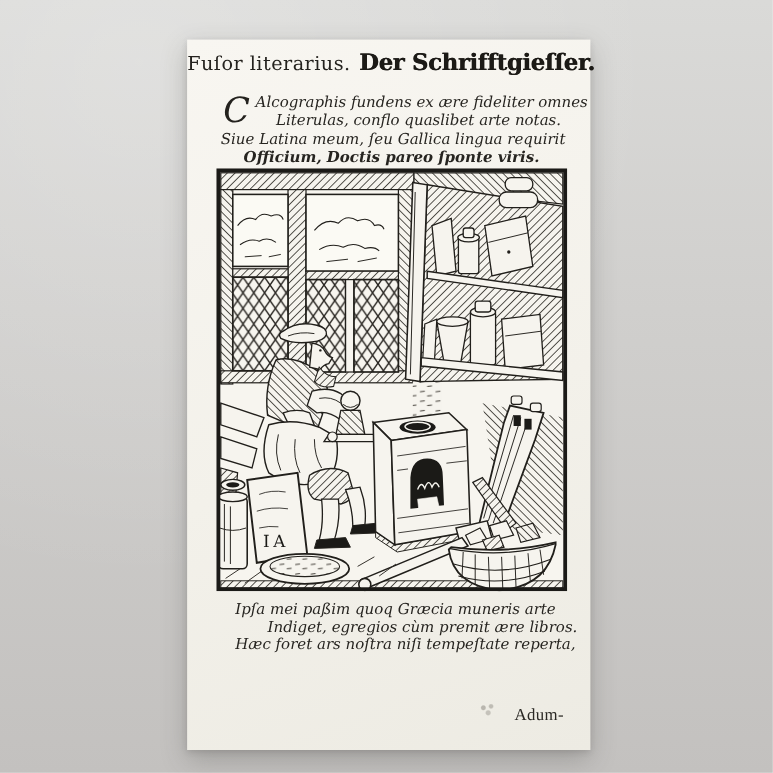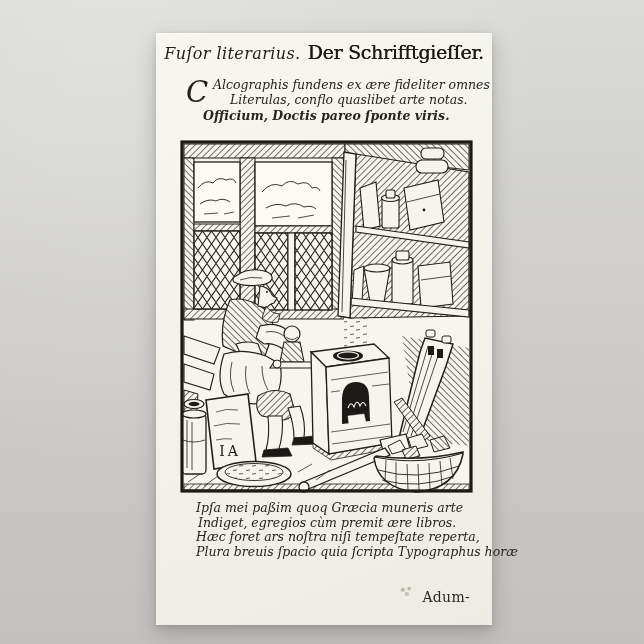--- a/index.html
+++ b/index.html
@@ -17,43 +17,43 @@
     position:absolute;left:156px;top:33px;width:336px;height:592px;
     background:linear-gradient(160deg,#f8f6f1 0%,#f3f1ea 55%,#edebe3 100%);
     box-shadow:0 8px 20px rgba(70,68,64,0.28), 0 2px 5px rgba(70,68,64,0.18);
     color:#1d1b18;
   }
   .title-row{
     position:absolute;top:8px;left:0;width:100%;
     text-align:center;white-space:nowrap;
   }
   .title-latin{
-    font-size:16px;letter-spacing:0.4px;color:#24221e;font-style:italic;
+    font-size:16px;letter-spacing:0.4px;color:#24221e;
   }
   .title-german{
-    font-size:19px;font-weight:normal;letter-spacing:-0.3px;color:#1c1a16;
+    font-size:19px;font-weight:bold;letter-spacing:-0.3px;color:#1c1a16;
     text-shadow:0.4px 0 #1c1a16;
     margin-left:7px;
   }
   .verse{font-style:italic;font-size:12.5px;color:#262420;}
   .verse-top{position:absolute;top:44px;left:28px;width:302px;line-height:15.3px;white-space:nowrap;}
   .verse-bottom{position:absolute;top:468px;left:32px;width:300px;line-height:14.7px;white-space:nowrap;}
   .drop-cap{
     position:absolute;left:2px;top:1px;
     font-style:italic;font-size:29px;line-height:29px;color:#24221e;
   }
   .vl-ml0{margin-left:29px;}
   .vl-ml1{margin-left:46px;}
   .vl-ml2{margin-left:0px;}
   .vl-ml3{margin-left:19px;font-weight:bold;}
   .bl-a{margin-left:8px;}
-  .bl-b{margin-left:10px;}
+  .bl-b{margin-left:35px;}
   .catchword{
     position:absolute;top:556px;right:22px;
-    font-size:14px;letter-spacing:0.3px;color:#2a2824;
+    font-size:14px;letter-spacing:0.3px;color:#2a2824;font-family:Liberation Serif, serif;
   }
   .pencil-smudge{
     position:absolute;top:552px;right:78px;width:16px;height:12px;
     background:
       radial-gradient(circle at 30% 40%, rgba(120,116,108,0.45) 0 1.5px, rgba(0,0,0,0) 2.5px),
       radial-gradient(circle at 70% 30%, rgba(120,116,108,0.4) 0 1.3px, rgba(0,0,0,0) 2.4px),
       radial-gradient(circle at 55% 75%, rgba(120,116,108,0.35) 0 1.6px, rgba(0,0,0,0) 2.6px);
   }
   .woodcut{position:absolute;left:24px;top:107px;width:293px;height:353px;}
 </style>
@@ -65,20 +65,21 @@
 <div class="poster">
 
   <div class="title-row">
     <span class="title-latin">Fuſor literarius.</span><span class="title-german">Der Schrifftgieſſer.</span>
   </div>
 
   <div class="verse verse-top">
     <span class="drop-cap">C</span>
     <div class="vl-ml0">Alcographis fundens ex ære fideliter omnes</div>
     <div class="vl-ml1">Literulas, conflo quaslibet arte notas.</div>
+    <div class="vl-ml2">Siue Latina meum, ſeu Gallica lingua requirit</div>
     <div class="vl-ml3">Officium, Doctis pareo ſponte viris.</div>
   </div>
 
   <svg class="woodcut" viewBox="0 0 293 353" xmlns="http://www.w3.org/2000/svg">
     <defs>
       <pattern id="hd" width="4.6" height="4.6" patternUnits="userSpaceOnUse" patternTransform="rotate(45)">
         <rect width="4.6" height="4.6" fill="#f6f4ee"></rect>
         <line x1="0" y1="0" x2="0" y2="4.6" stroke="#2a2722" stroke-width="1.3"></line>
       </pattern>
       <pattern id="hd2" width="4.6" height="4.6" patternUnits="userSpaceOnUse" patternTransform="rotate(-45)">
@@ -289,19 +290,18 @@
       <line x1="136" y1="340" x2="150" y2="330"></line>
     </g>
 
     <rect x="2" y="2" width="289" height="349" fill="none" stroke="#1b1a17" stroke-width="3.2"></rect>
   </svg>
 
   <div class="verse verse-bottom">
     <div class="bl-a">Ipſa mei paßim quoq Græcia muneris arte</div>
     <div class="bl-b">Indiget, egregios cùm premit ære libros.</div>
     <div class="bl-a">Hæc foret ars noſtra niſi tempeſtate reperta,</div>
-    <div class="bl-a">Plura breuis ſpacio quia ſcripta Typographus horæ</div>
   </div>
 
   <div class="pencil-smudge"></div>
   <div class="catchword">Adum-</div>
 
 </div>
 
 </body></html>

